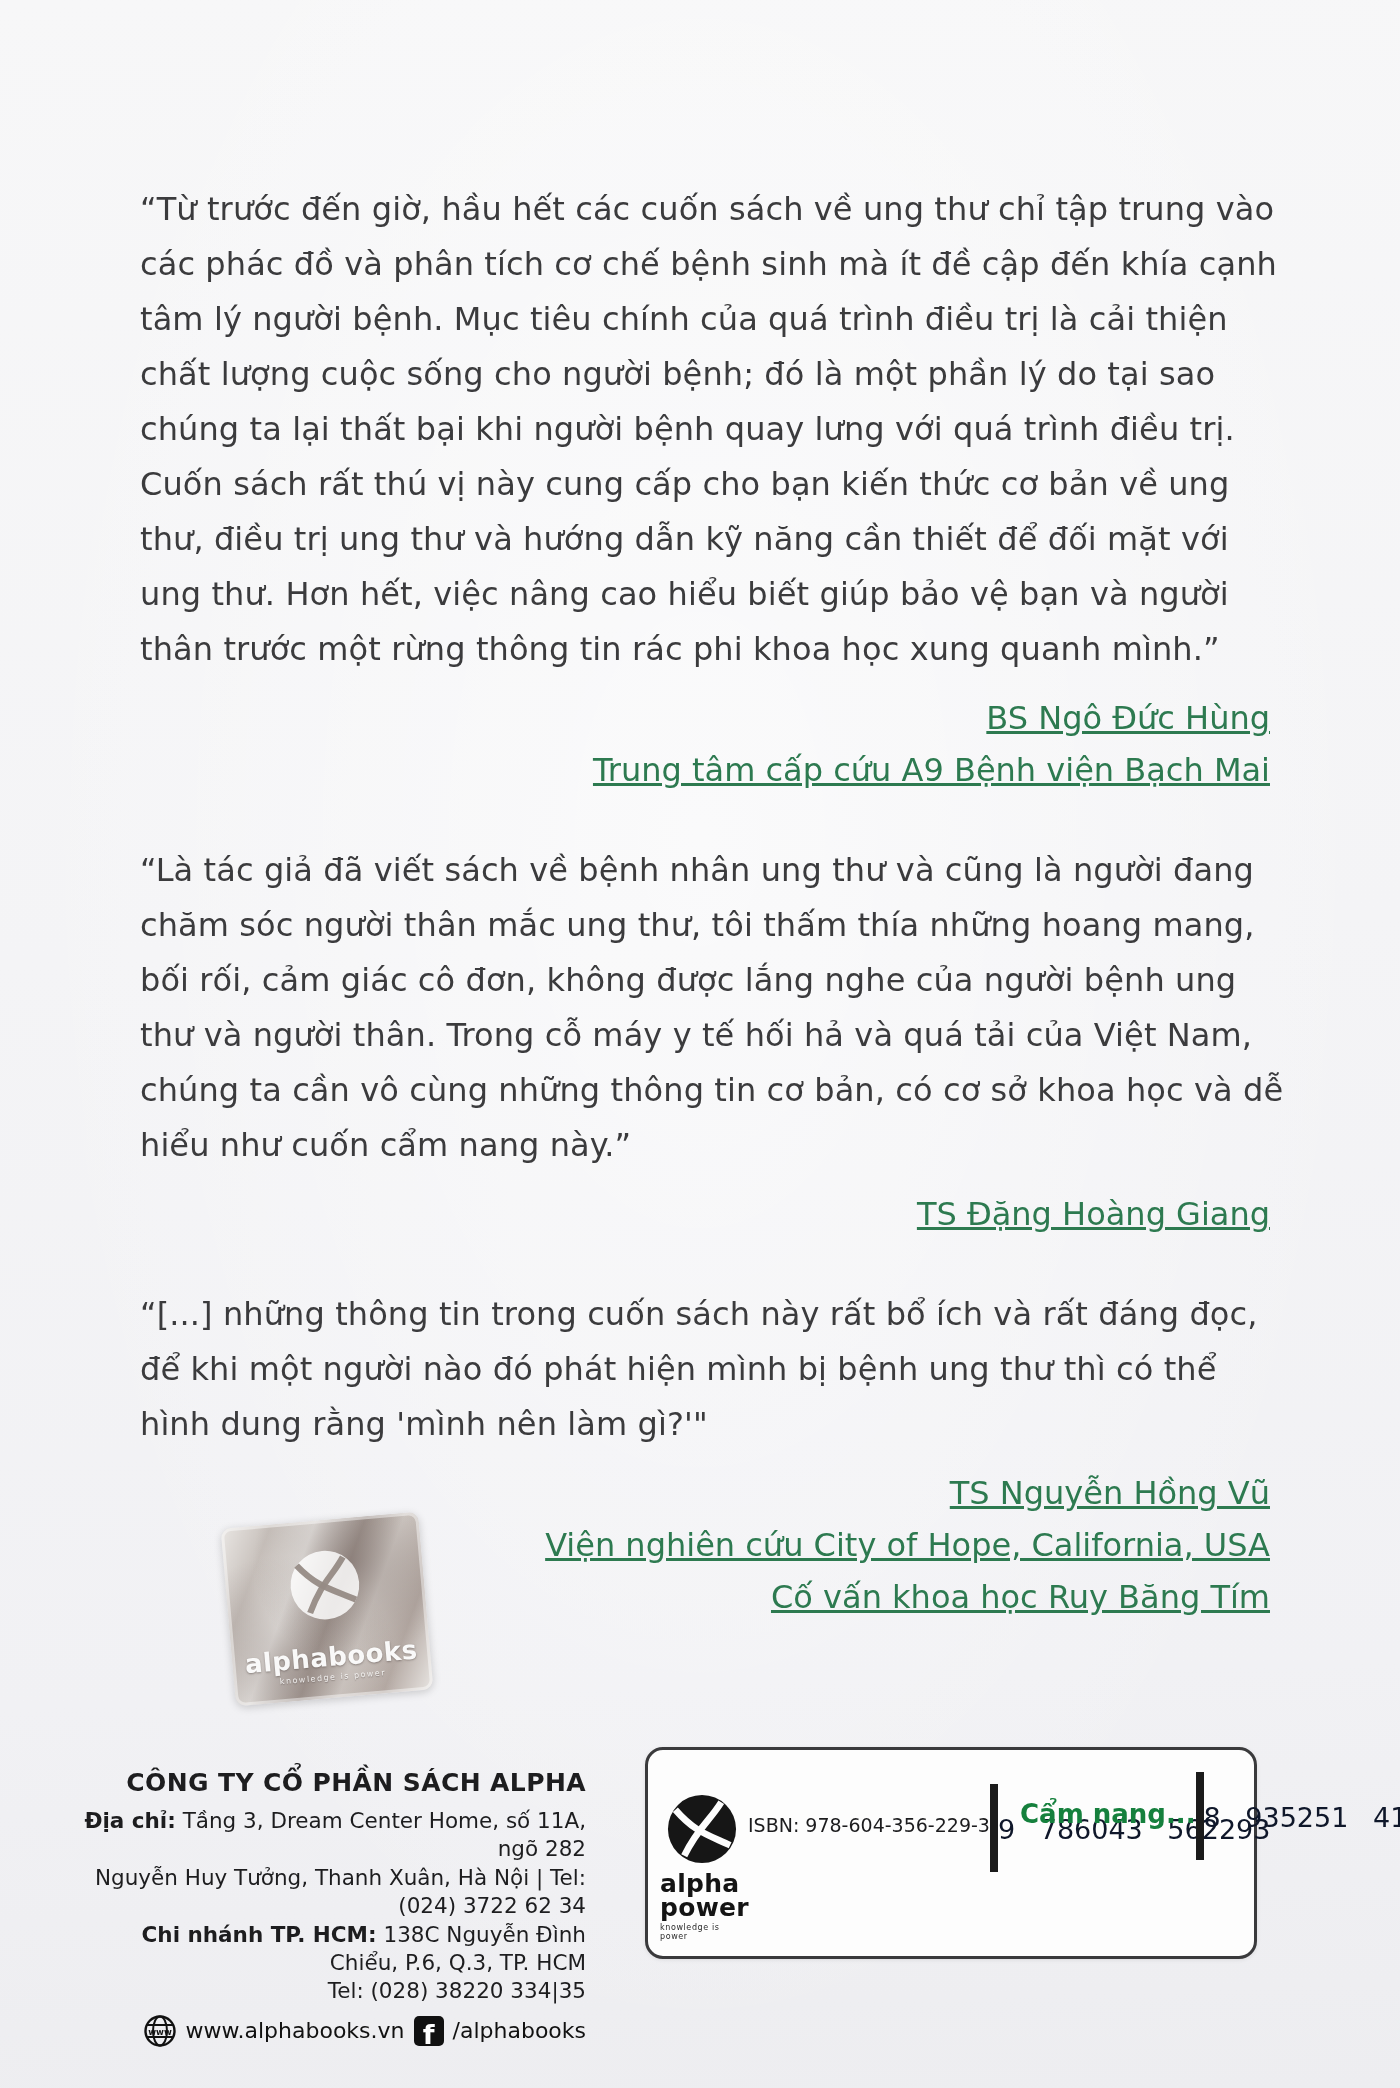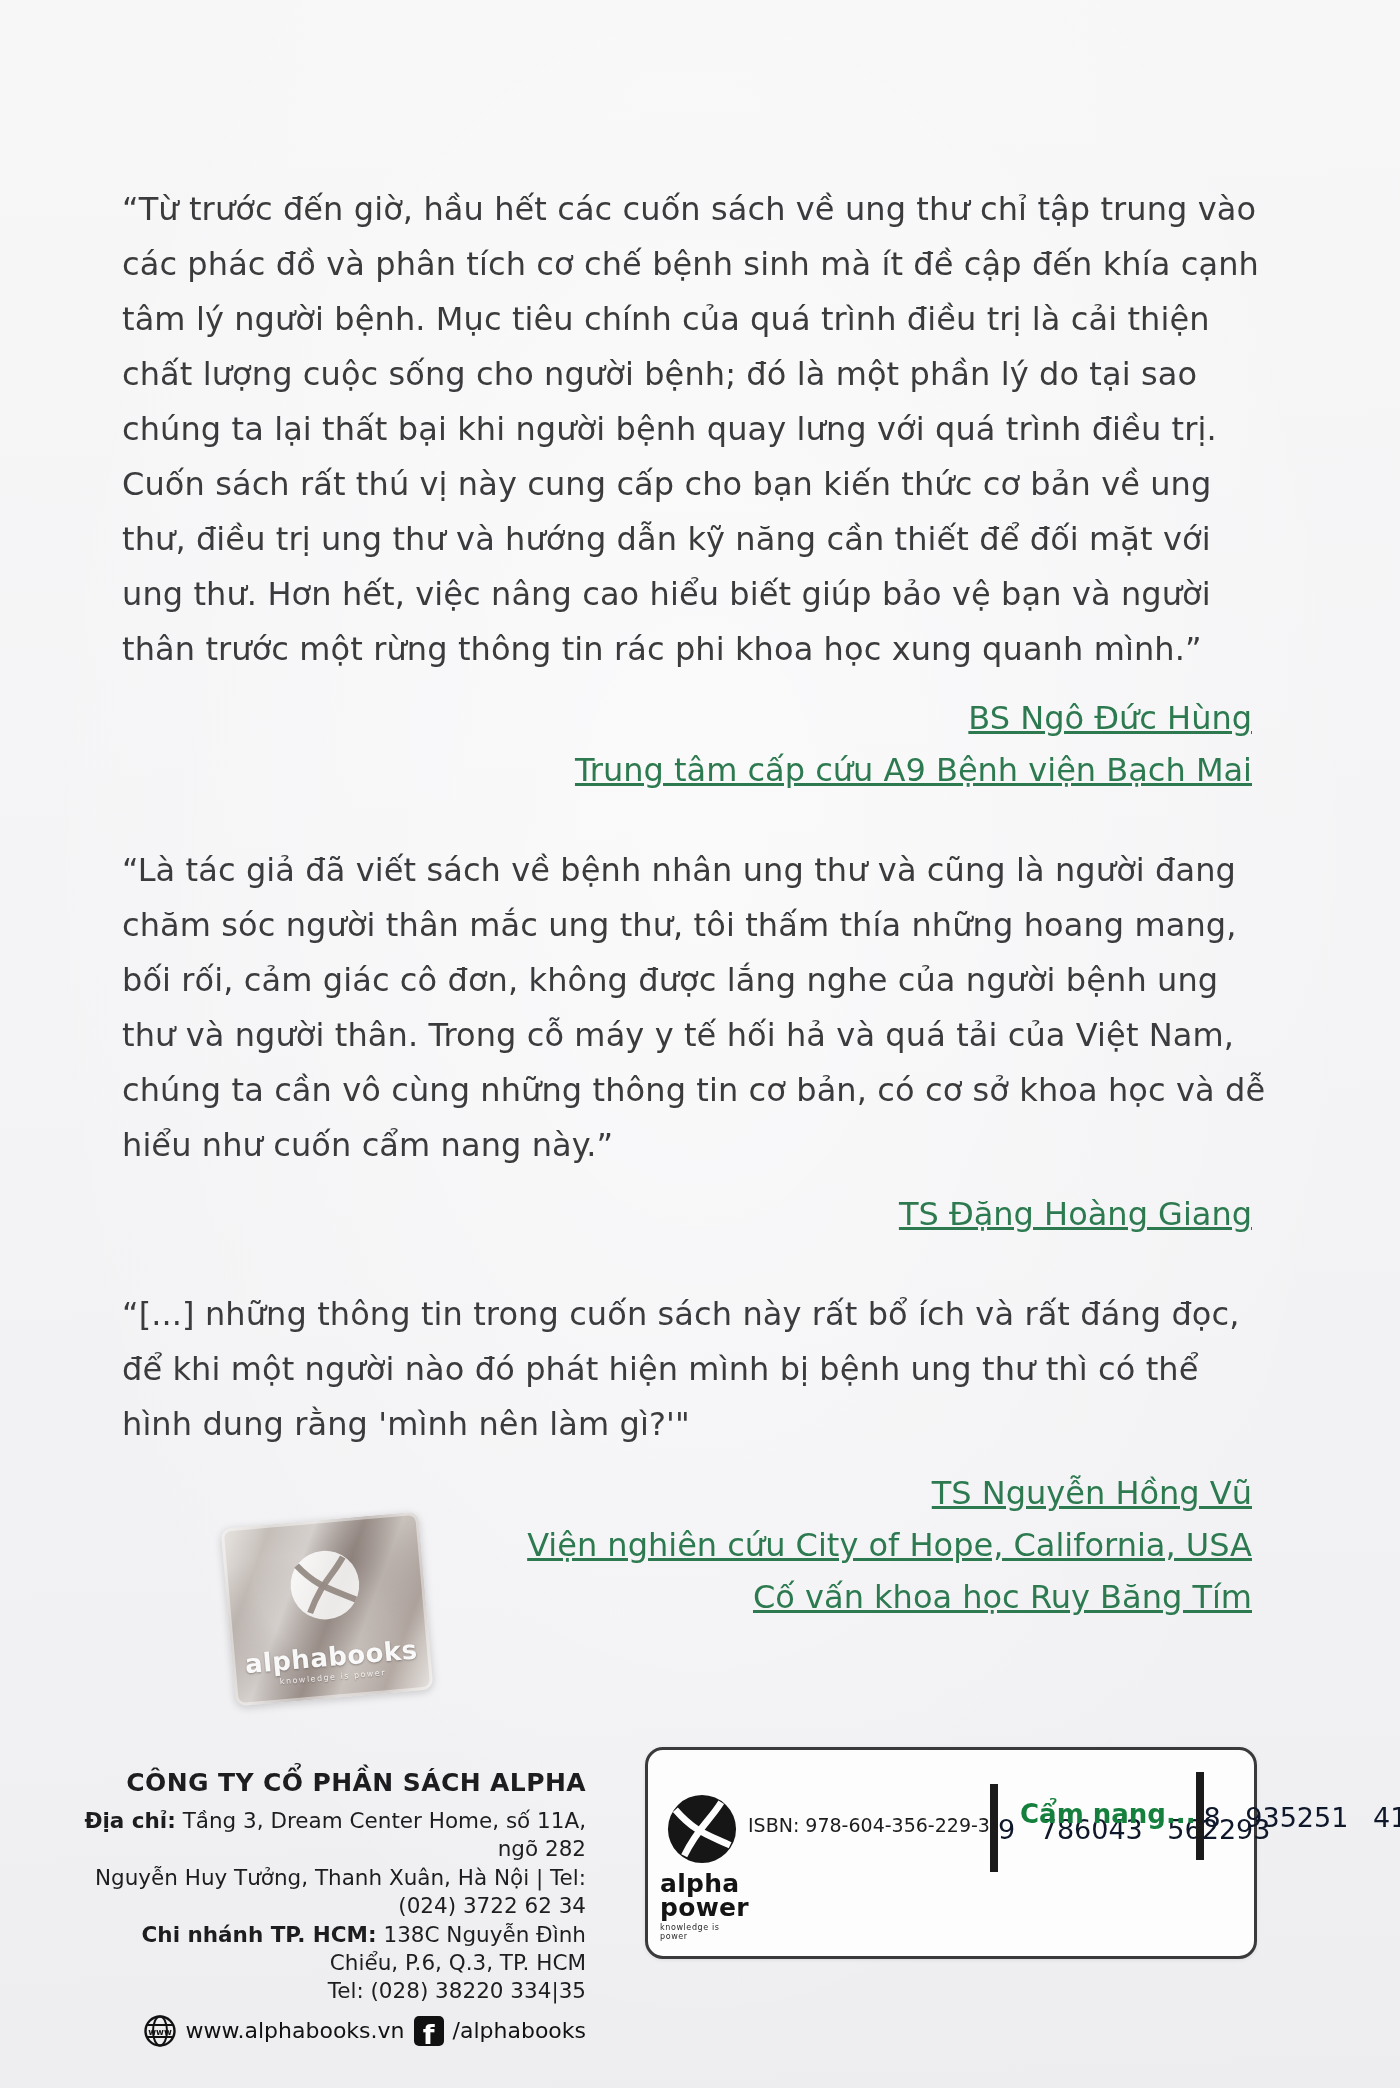--- a/index.html
+++ b/index.html
@@ -11,21 +11,21 @@
   .cover{
     position:relative;width:1400px;height:2088px;overflow:hidden;
     background:
       radial-gradient(ellipse at 50% 40%, rgba(255,255,255,.55), rgba(255,255,255,0) 70%),
       linear-gradient(178deg,#f7f7f8 0%,#f4f4f6 45%,#f1f1f4 80%,#ededf0 100%);
     color:#3b3b3d;
   }
 
   
   .quotes-col{
-    position:absolute;left:122px;top:182px;width:1152px;
+    position:absolute;left:140px;top:182px;width:1152px;
   }
   .quote-text{
     margin:0;
     font-size:32px;line-height:1.72;
     color:#3b3b3d;
     letter-spacing:.1px;
     text-align:left;
   }
   .attr{
     margin:16px 22px 46px 0;

